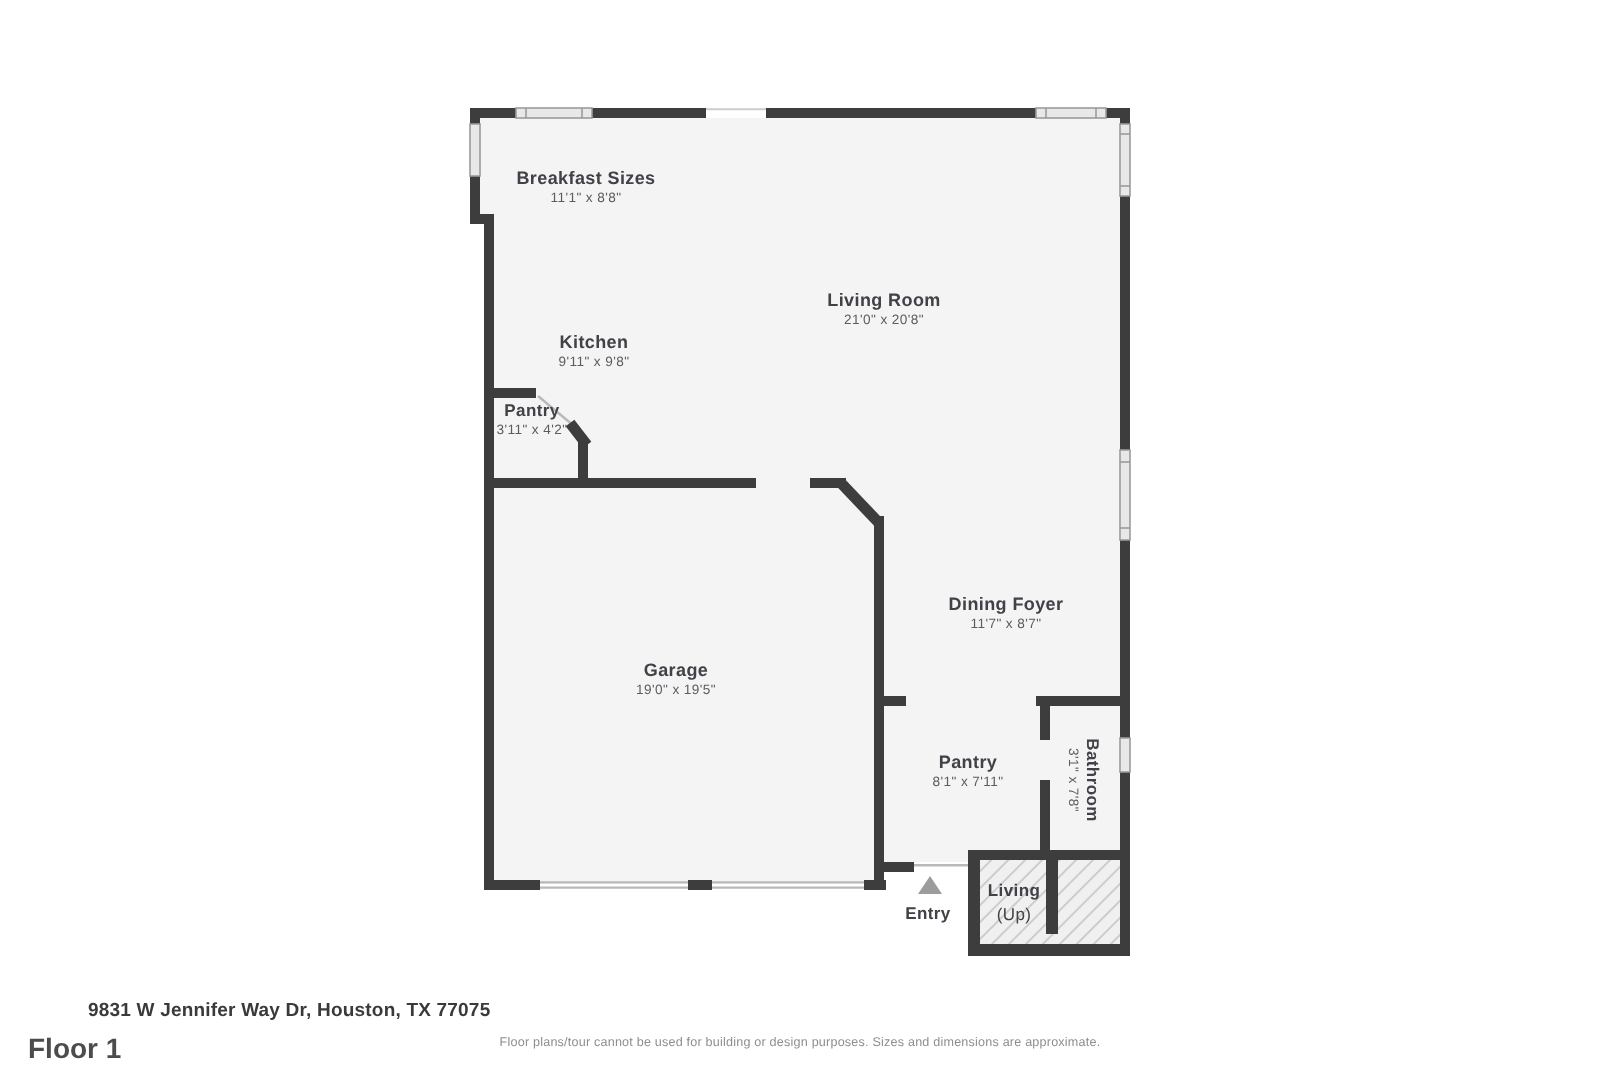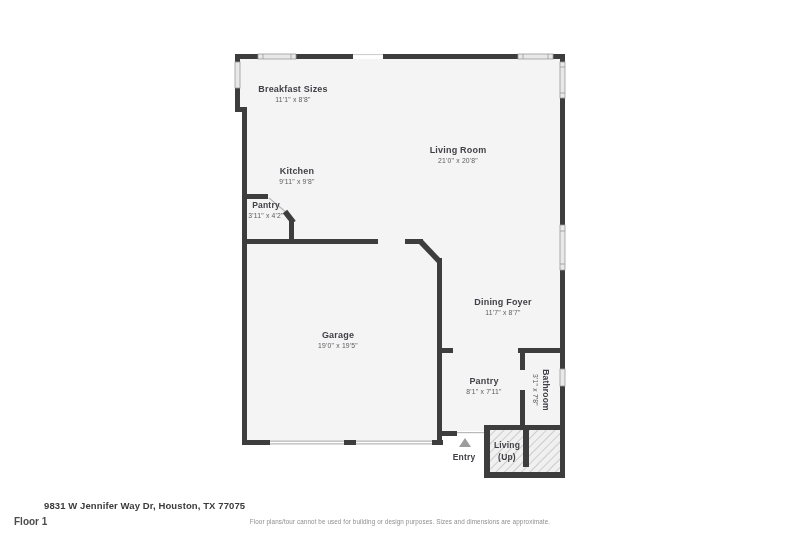--- a/index.html
+++ b/index.html
@@ -13,26 +13,26 @@
     transform:translate(-50%,-50%);pointer-events:none;
   }
   .room-label.rotated{transform:translate(-50%,-50%) rotate(90deg);}
   .room-title{
     font-size:9px;font-weight:700;color:#414147;letter-spacing:.2px;line-height:11px;
   }
   .room-dims{
     font-size:6.8px;font-weight:400;color:#5c5c60;letter-spacing:.2px;line-height:8.5px;margin-top:1px;
   }
   .small-title .room-title{font-size:8.5px;}
-  .stairs-style .room-dims{font-size:8.5px;font-weight:700;color:#414147;line-height:10px;}
+  .stairs-style .room-dims{font-size:8.5px;font-weight:400;color:#414147;line-height:10px;}
   .footer-address{
     position:absolute;left:14px;top:500px;font-size:9.5px;font-weight:700;color:#3a3a3a;letter-spacing:.1px;padding-left:30px;
   }
   .footer-floor{
-    position:absolute;left:14px;top:516px;font-size:10px;font-weight:700;color:#4c4c4c;
+    position:absolute;left:14px;top:516px;font-size:14px;font-weight:700;color:#4c4c4c;
   }
   .footer-disclaimer{
     position:absolute;left:0;right:0;top:518px;text-align:center;
     font-size:6.3px;font-weight:400;color:#8e8e8e;letter-spacing:.1px;
   }
 </style>
 </head>
 <body>
 
 <svg id="plan-svg" width="800" height="533" viewBox="0 0 800 533" xmlns="http://www.w3.org/2000/svg">
@@ -115,21 +115,21 @@
   </g>
 
   <polygon points="465,438 459,447 471,447" fill="#9c9c9c"></polygon>
 </svg>
 
 <div class="room-label" style="left:293px;top:94px;">
   <div class="room-title">Breakfast Sizes</div>
   <div class="room-dims">11'1" x 8'8"</div>
 </div>
 
-<div class="room-label" style="left:458px;top:155px;text-align:center;">
+<div class="room-label" style="left:442px;top:155px;text-align:center;">
   <div class="room-title">Living Room</div>
   <div class="room-dims">21'0" x 20'8"</div>
 </div>
 
 <div class="room-label" style="left:297px;top:176px;">
   <div class="room-title">Kitchen</div>
   <div class="room-dims">9'11" x 9'8"</div>
 </div>
 
 <div class="room-label small-title" style="left:266px;top:210px;">

